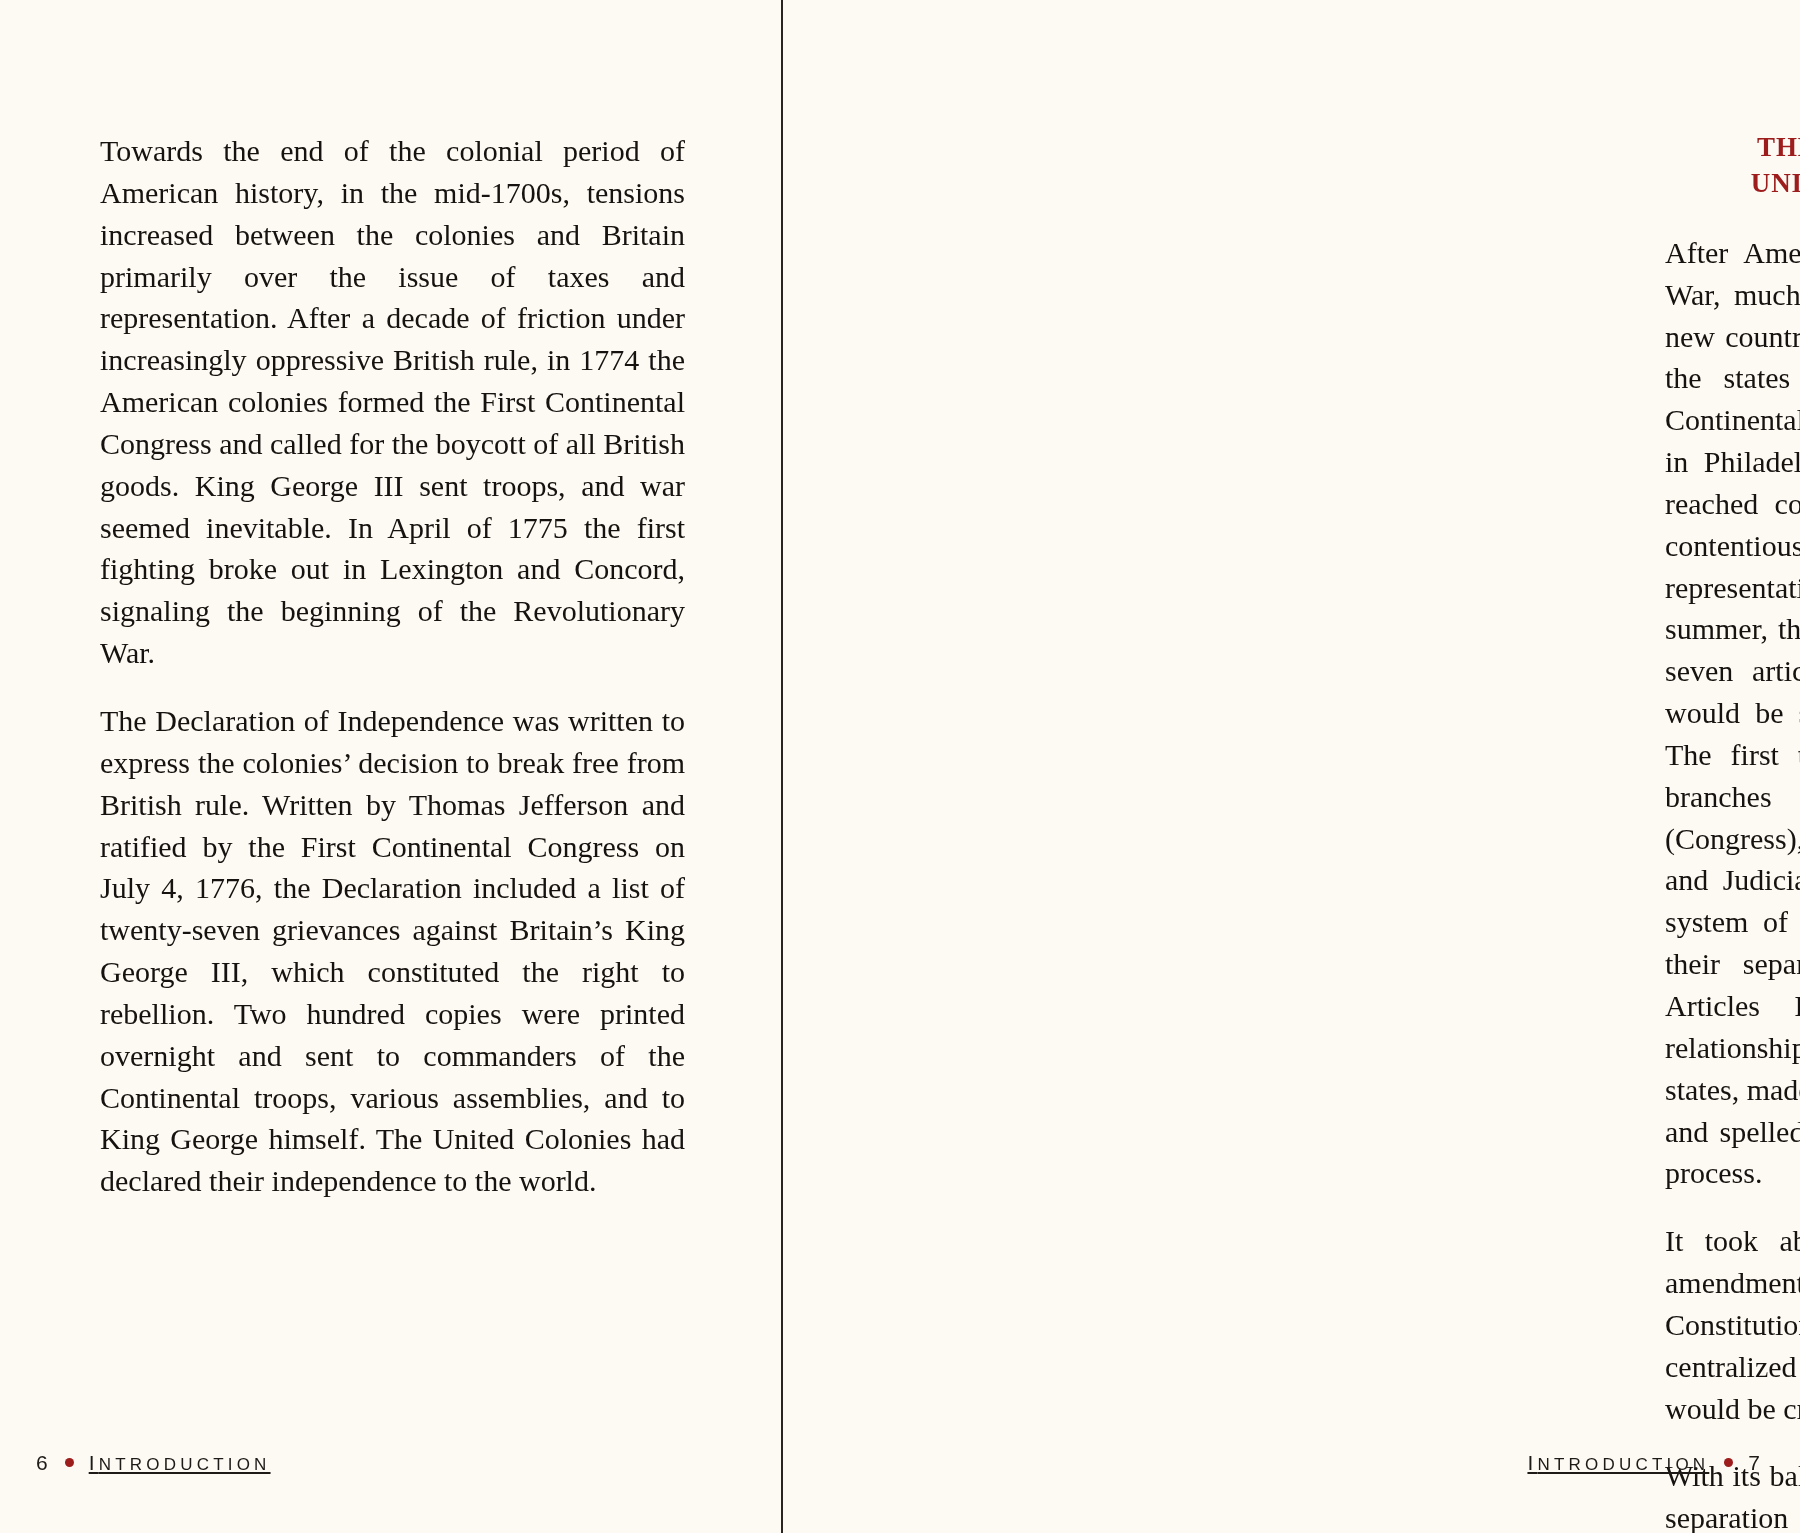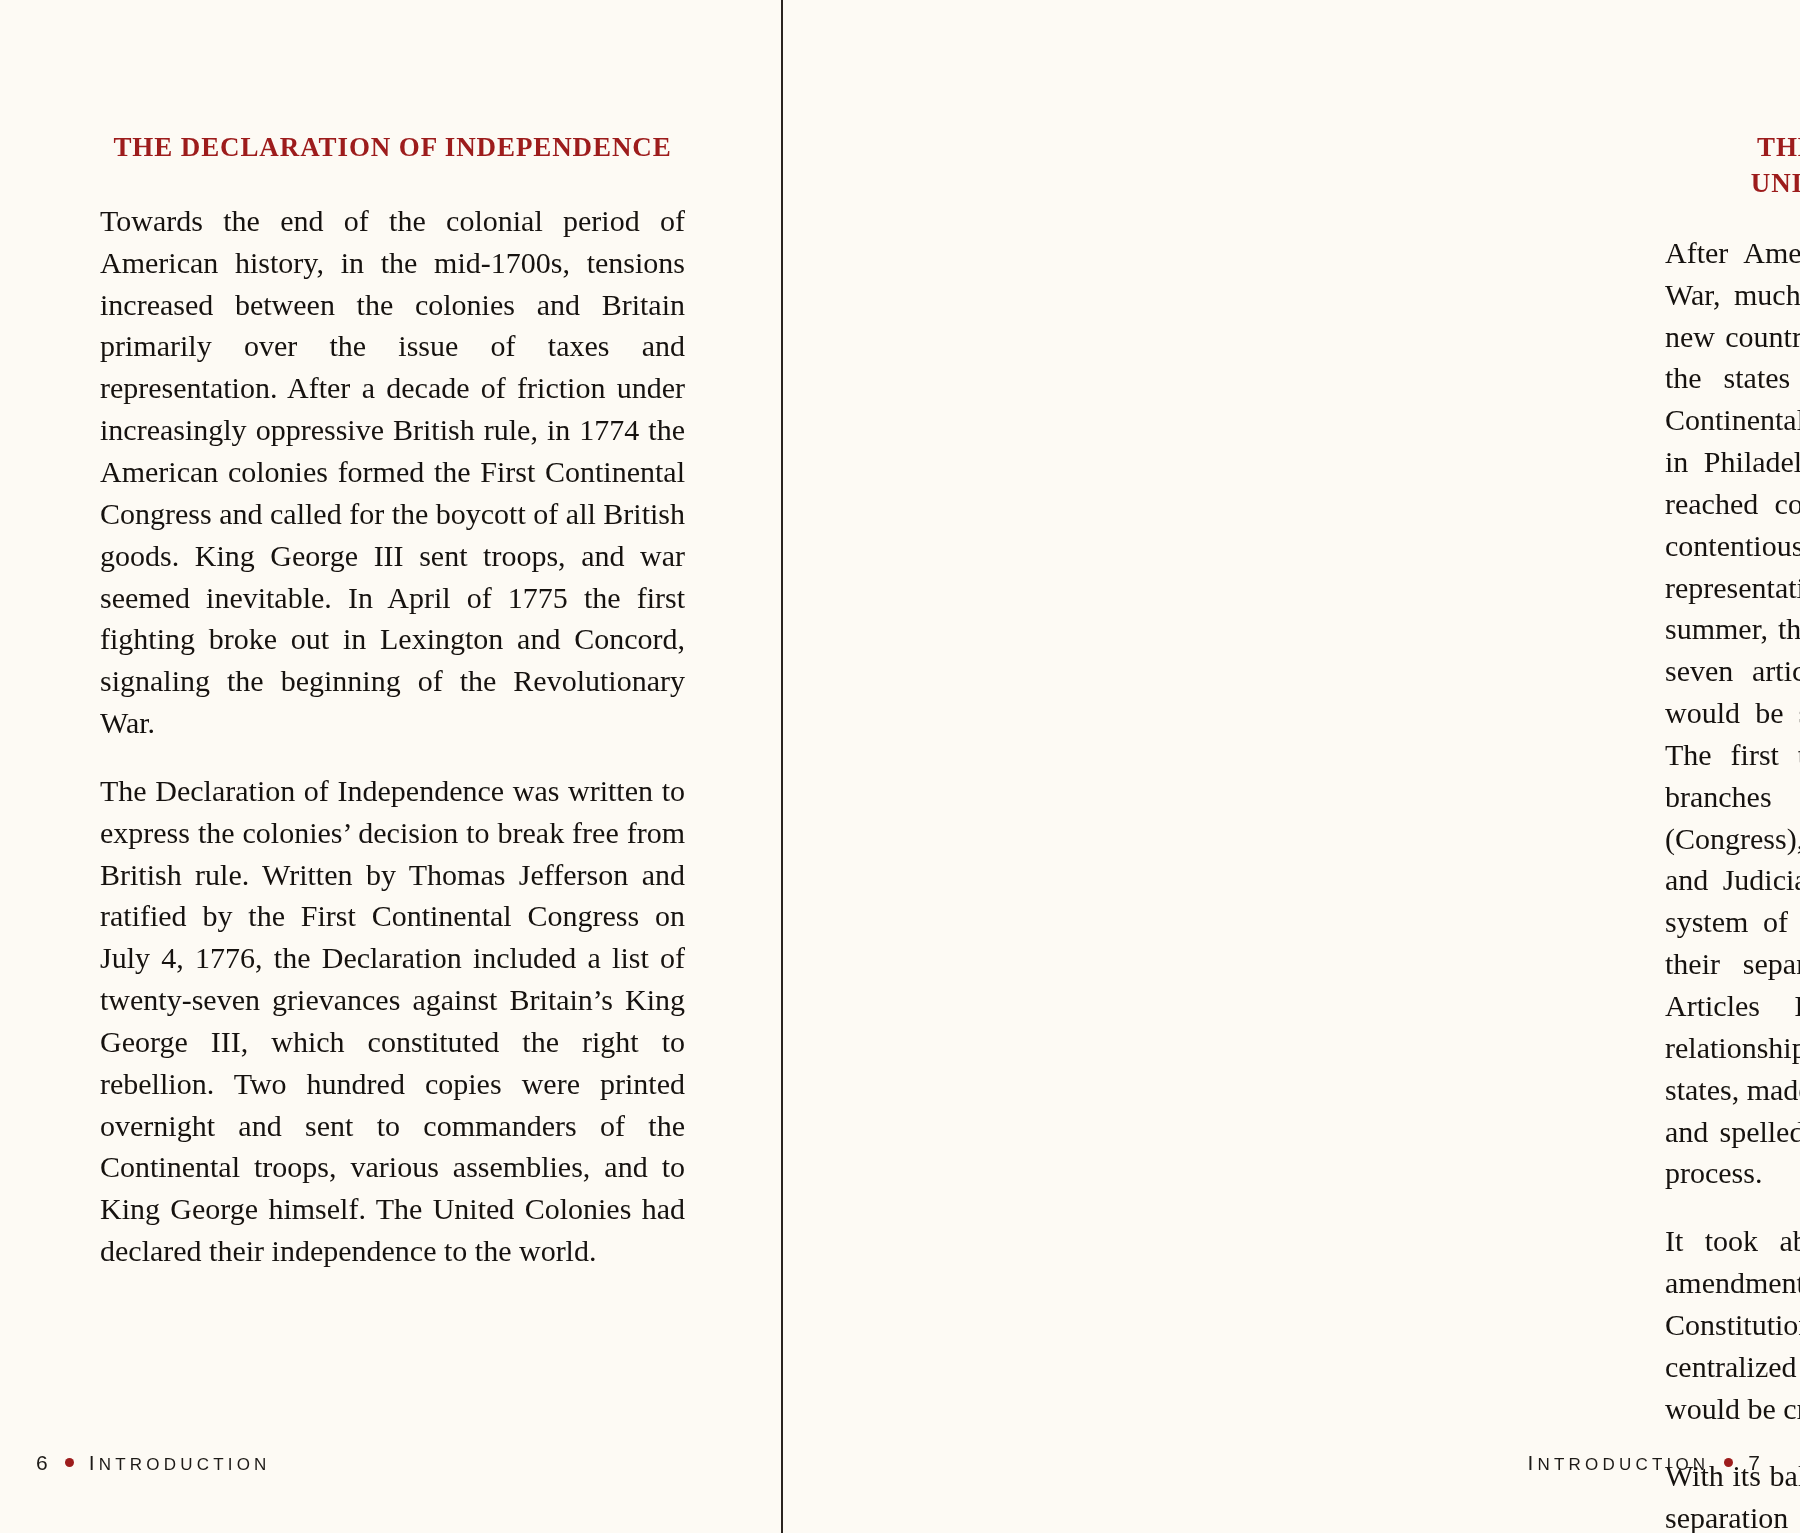--- a/index.html
+++ b/index.html
@@ -87,20 +87,21 @@
   .folio-left  { left: 36px; }
   .folio-right { right: 38px; }
 
   .folio .num {
     font-size: 21px;
     letter-spacing: 2px;
   }
   .folio .caps {
     font-size: 21px;
     letter-spacing: 4.2px;
+    text-decoration: underline;
   }
   .folio .caps .drop { font-size: 17px; }
   .folio .sep {
     display: inline-block;
     width: 9px;
     height: 9px;
     border-radius: 50%;
     background: #9d1c1c;
     margin: 0 15px;
     flex: none;
@@ -111,21 +112,20 @@
 </head>
 <body>
 
 <div class="spread">
 
   <div class="gutter-rule"></div>
 
   <div class="page page-left">
     <div class="page-body">
 
-      <h2 class="section-title">THE DECLARATION OF INDEPENDENCE</h2>
 
       <p class="para">Towards the end of the colonial period of American history, in the mid-1700s, tensions increased between the colonies and Britain primarily over the issue of taxes and representation. After a decade of friction under increasingly oppressive British rule, in 1774 the American colonies formed the First Continental Congress and called for the boycott of all British goods. King George III sent troops, and war seemed inevitable. In April of 1775 the first fighting broke out in Lexington and Concord, signaling the beginning of the Revolutionary War.</p>
 
       <p class="para">The Declaration of Independence was written to express the colonies’ decision to break free from British rule. Written by Thomas Jefferson and ratified by the First Continental Congress on July 4, 1776, the Declaration included a list of twenty-seven grievances against Britain’s King George III, which constituted the right to rebellion. Two hundred copies were printed overnight and sent to commanders of the Continental troops, various assemblies, and to King George himself. The United Colonies had declared their independence to the world.</p>
 
     </div>
 
     <div class="folio folio-left">
       <span class="num">6</span>
       <span class="sep"></span>

